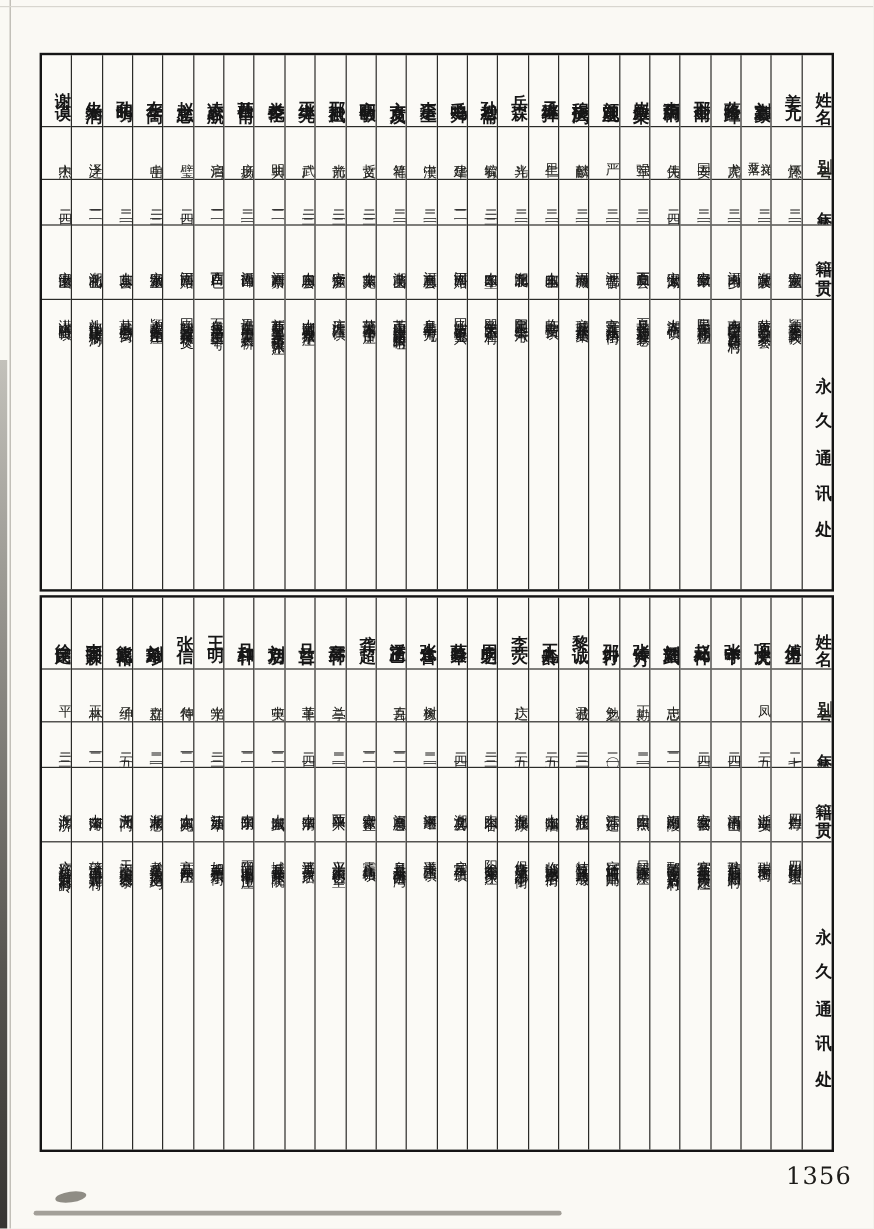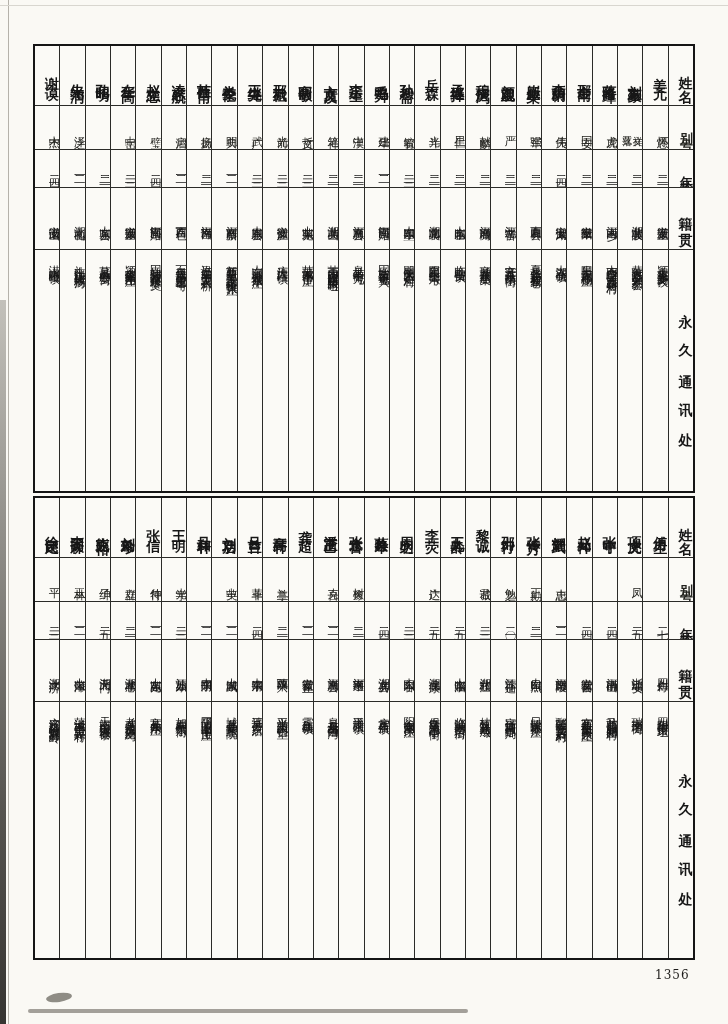--- a/index.html
+++ b/index.html
@@ -88,21 +88,21 @@
   .hcol .cell{font-weight:700;}
   .hcol .c-name{letter-spacing:14px;padding-top:8px;font-size:14px;}
   .hcol .c-alias{letter-spacing:7px;padding-top:5px;font-size:13px;}
   .hcol .c-age{letter-spacing:4px;padding-top:4px;font-size:13px;}
   .hcol .c-native{letter-spacing:16px;padding-top:9px;font-size:14px;}
   .hcol .c-addr{letter-spacing:30px;text-align:center;padding-top:14px;font-size:14px;}
   .page-number{
     position:absolute;
     left:655px;top:968px;
     font-family:"DejaVu Serif",serif;
-    font-size:12px;
+    font-size:20px;
     letter-spacing:1px;
     color:#1d1c19;
   }
 </style>
 </head>
 <body>
 
 <div class="page">
   <div class="spine-shadow"></div>
   <div class="edge-line-left"></div>

